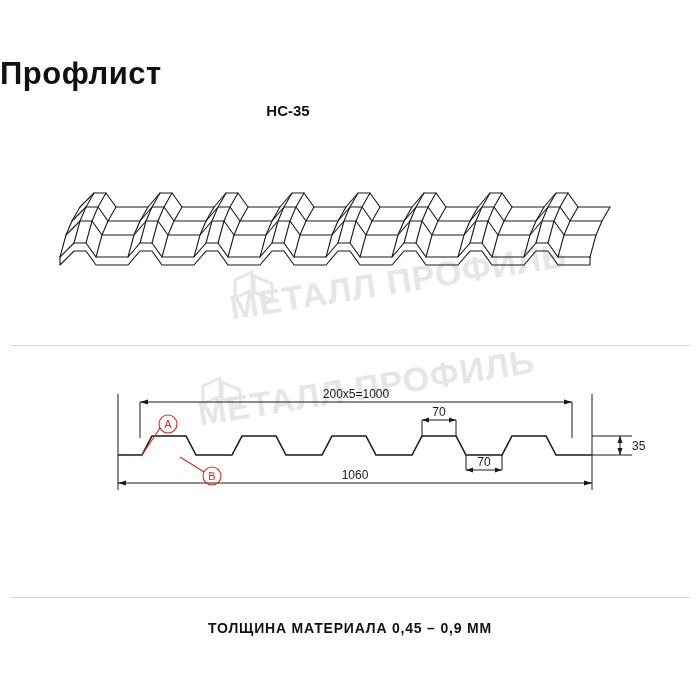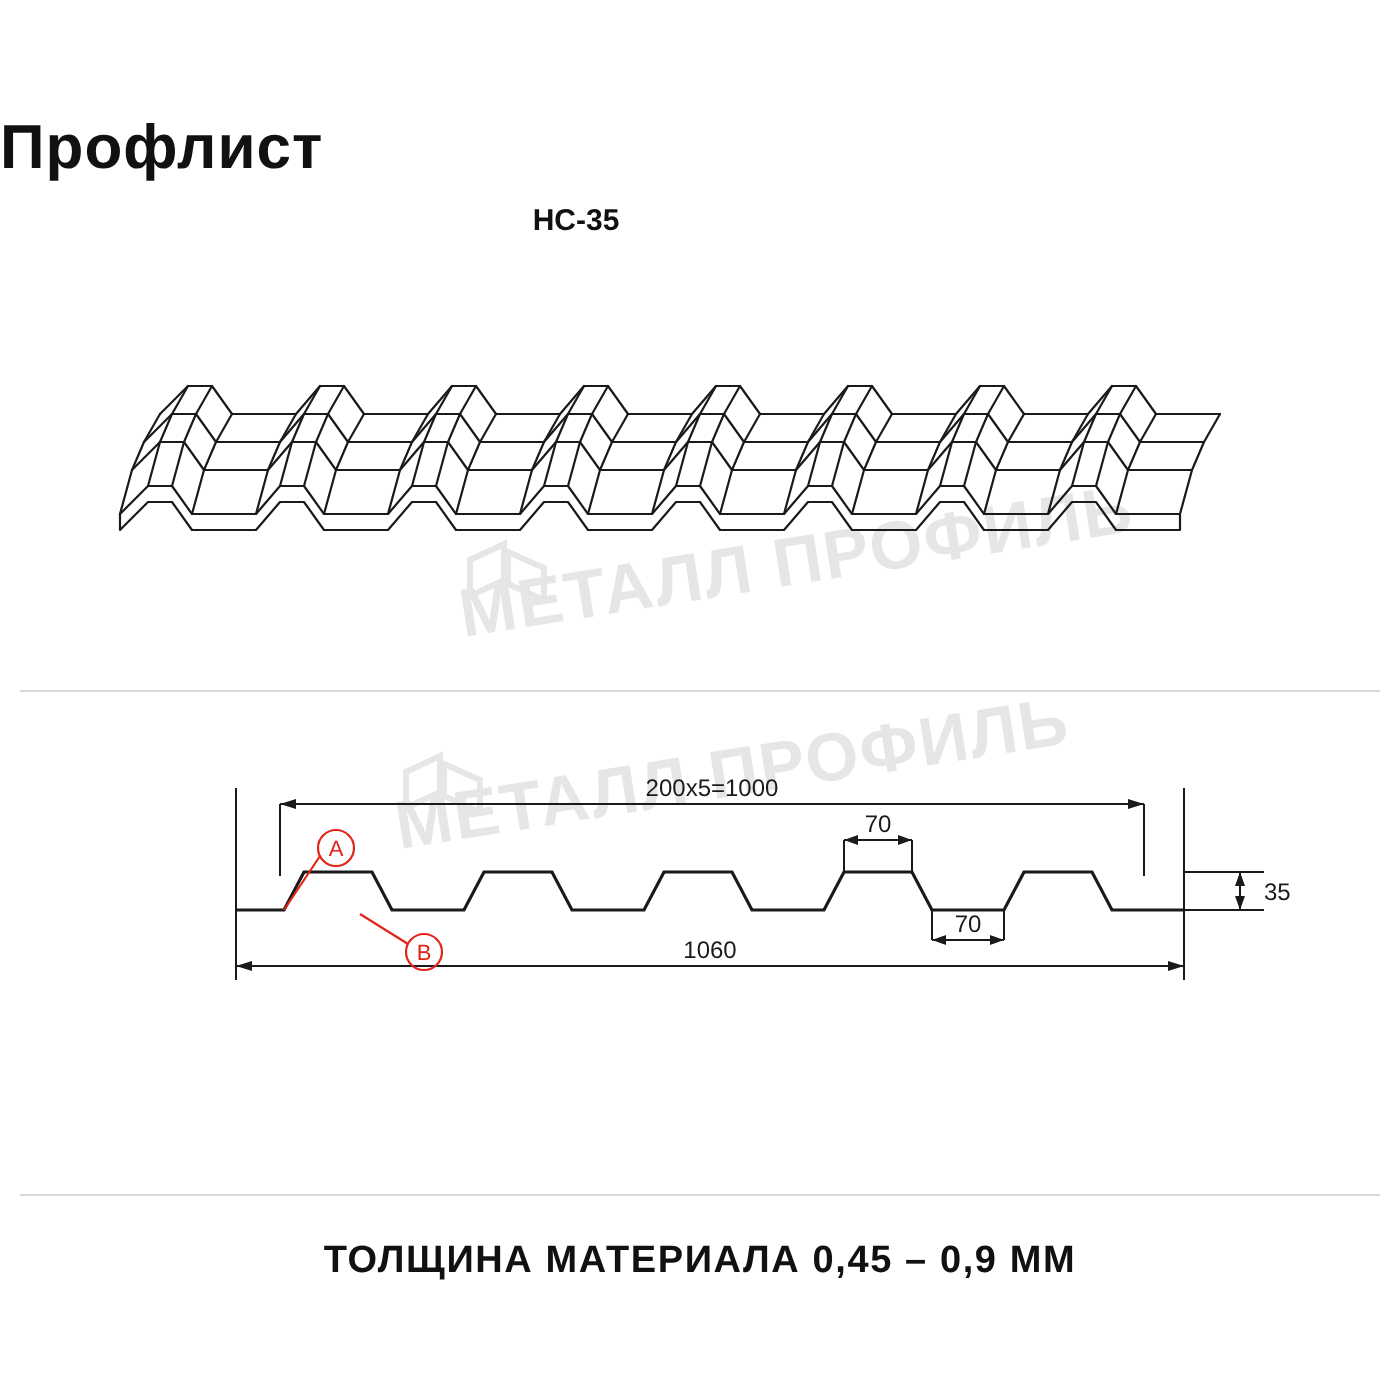--- a/index.html
+++ b/index.html
@@ -64,21 +64,21 @@
     left: 80px;
     width: 560px;
     height: 135px;
   }
   .footer {
     position: absolute;
     top: 620px;
     left: 0;
     width: 700px;
     text-align: center;
-    font-size: 19px;
+    font-size: 14px;
     font-weight: bold;
     letter-spacing: 0.8px;
     color: #111;
   }
   .wm {
     position: absolute;
     pointer-events: none;
     color: #e6e6e6;
     font-weight: bold;
     font-size: 34px;

